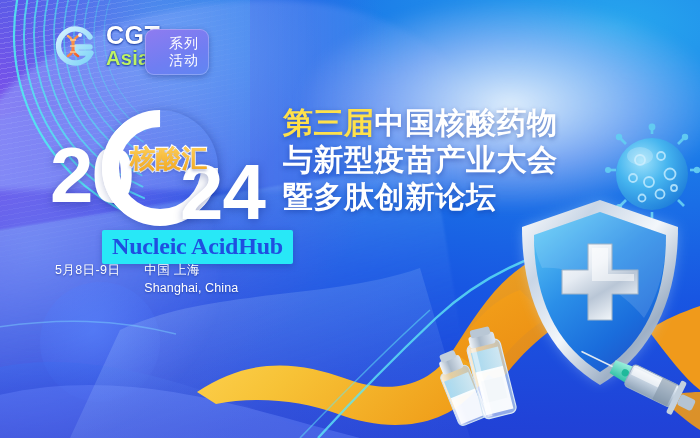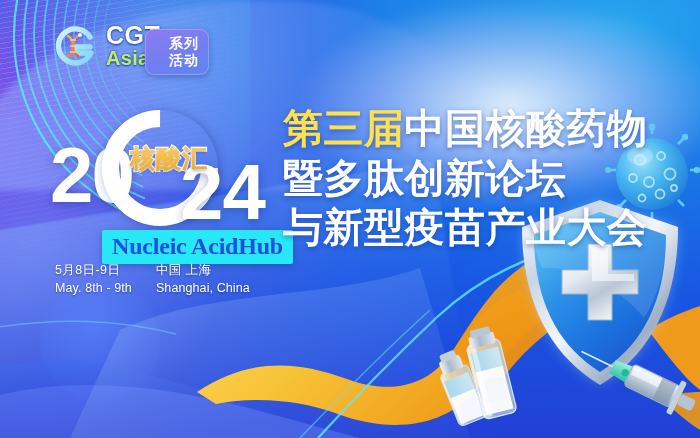--- a/index.html
+++ b/index.html
@@ -90,21 +90,21 @@
   }
   .badge-series{
     position:absolute;left:145px;top:29px;
     width:64px;height:46px;border-radius:9px;
     background:linear-gradient(160deg,#8f7bf0,#6f7ef2 60%,#5f86f2);
     box-shadow:0 0 0 1px rgba(255,255,255,.25) inset, 0 2px 6px rgba(20,30,110,.35);
     display:flex;flex-direction:column;align-items:center;justify-content:center;
     gap:1px;
   }
   .badge-series span{
-    color:#fff;font-size:14px;font-weight:700;line-height:1.12;letter-spacing:1px;margin-left:14px;
+    color:#fff;font-size:14px;font-weight:400;line-height:1.12;letter-spacing:1px;margin-left:14px;
   }
 
   
   .lockup{position:absolute;left:50px;top:120px;width:205px;height:130px;}
   .big-c{
     position:absolute;left:52px;top:-10px;width:116px;height:116px;
     border:17px solid #ffffff;border-radius:50%;
     border-right-color:transparent;
     transform:rotate(-45deg);
     box-shadow:0 2px 10px rgba(15,35,120,.35);
@@ -144,21 +144,21 @@
 
   
   .meta{position:absolute;left:55px;top:262px;display:flex;gap:24px;color:#fff;}
   .meta-col{line-height:1.42;}
   .meta-cn{font-size:12.5px;font-weight:400;letter-spacing:.4px;text-shadow:0 1px 2px rgba(10,30,110,.5);}
   .meta-en{font-size:12.5px;font-weight:400;letter-spacing:.1px;text-shadow:0 1px 2px rgba(10,30,110,.5);}
 
   
   .titles{position:absolute;left:283px;top:104px;width:300px;}
   .t-line{
-    font-size:40px;font-weight:700;line-height:1.24;color:#ffffff;letter-spacing:.5px;
+    font-size:30px;font-weight:700;line-height:1.24;color:#ffffff;letter-spacing:.5px;
     text-shadow:0 2px 5px rgba(10,40,140,.45);
     white-space:nowrap;
   }
   .t-hl{color:#ffe14a;}
   .subtitle{
     margin-top:11px;color:#eaf4ff;font-size:12.6px;line-height:1.42;font-weight:400;
     text-shadow:0 1px 3px rgba(10,40,140,.55);
   }
   .subtitle div{white-space:nowrap;}
 
@@ -450,30 +450,29 @@
     <div class="hexie">核酸汇</div>
     <div class="hexie-fill">核酸汇</div>
     <div class="hub-bar">
       <span>Nucleic AcidHub</span>
     </div>
   </div>
 
   <div class="meta">
     <div class="meta-col">
       <div class="meta-cn">5月8日-9日</div>
-      <div class="meta-en">May. 8th - 9th</div>
     </div>
     <div class="meta-col">
       <div class="meta-cn">中国  上海</div>
       <div class="meta-en">Shanghai, China</div>
     </div>
   </div>
 
   <div class="titles">
     <div class="t-line">
       <span class="t-hl">第三届</span><span>中国核酸药物</span>
     </div>
+    <div class="t-line">与新型疫苗产业大会</div>
     <div class="t-line">暨多肽创新论坛</div>
-    <div class="t-line">与新型疫苗产业大会</div>
 
   </div>
 
 </div>
 
 </body></html>

